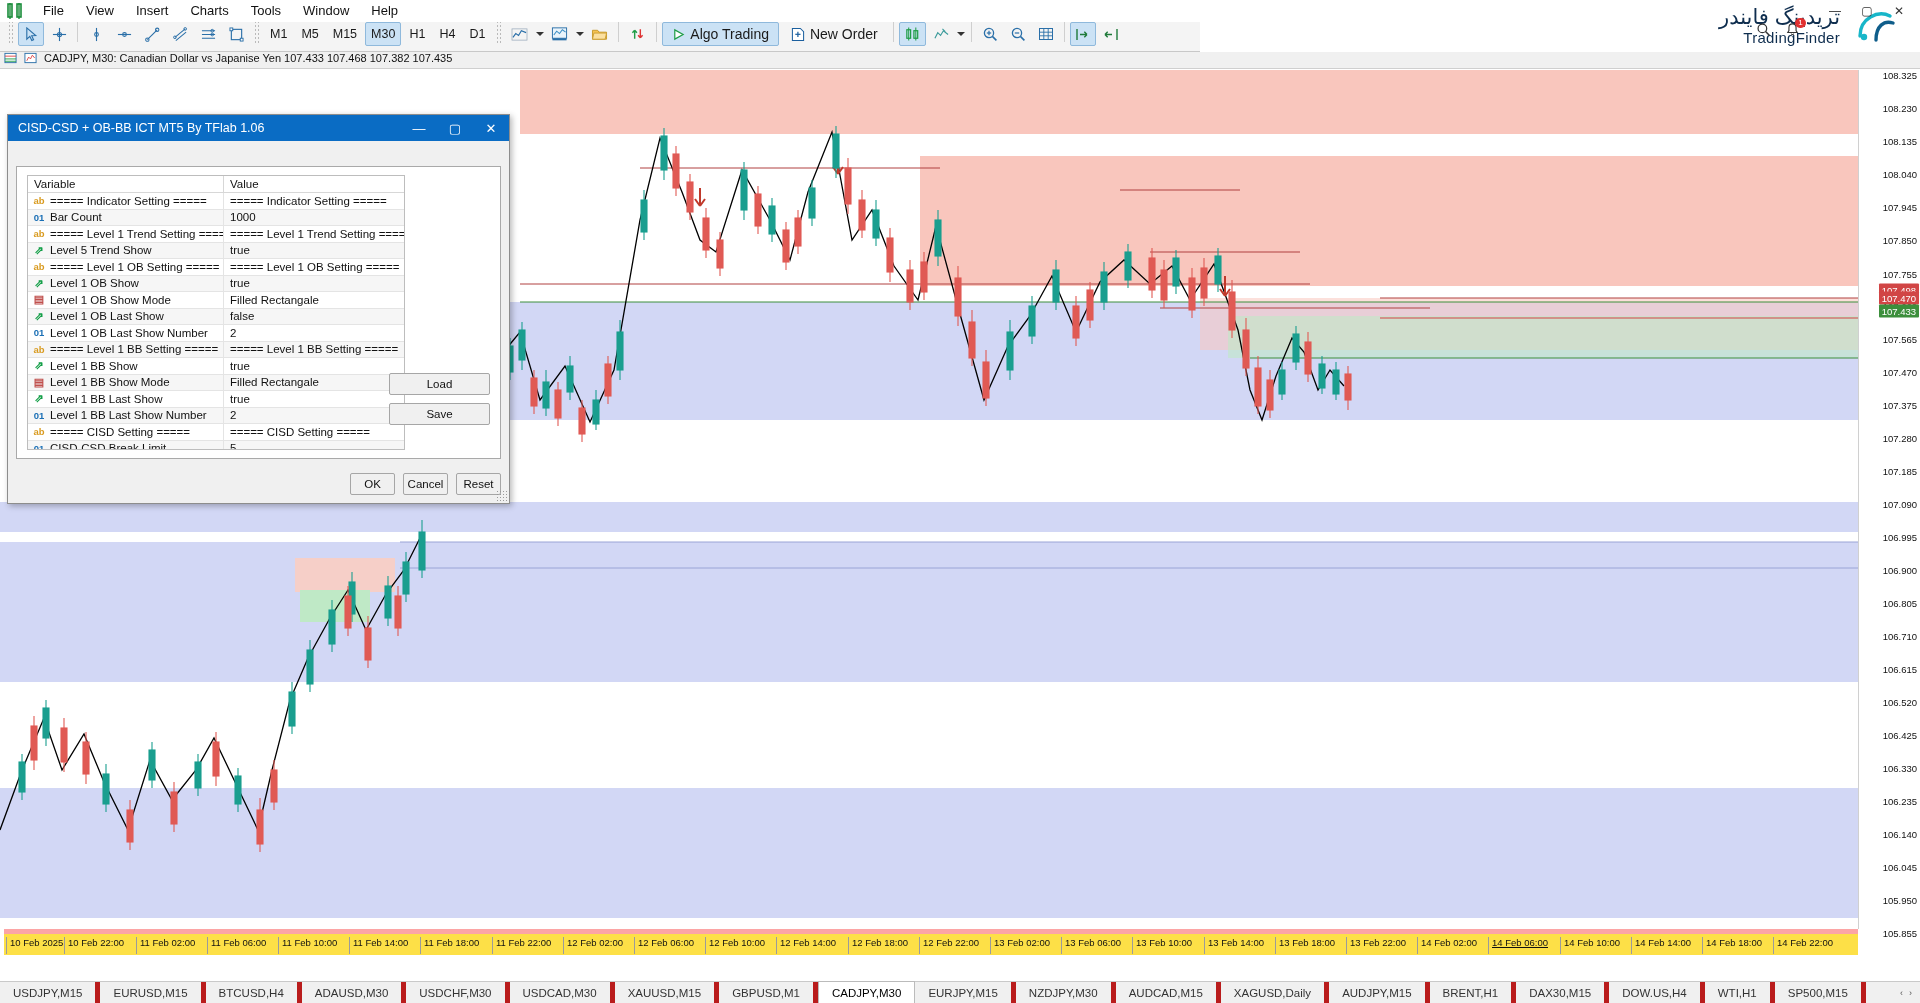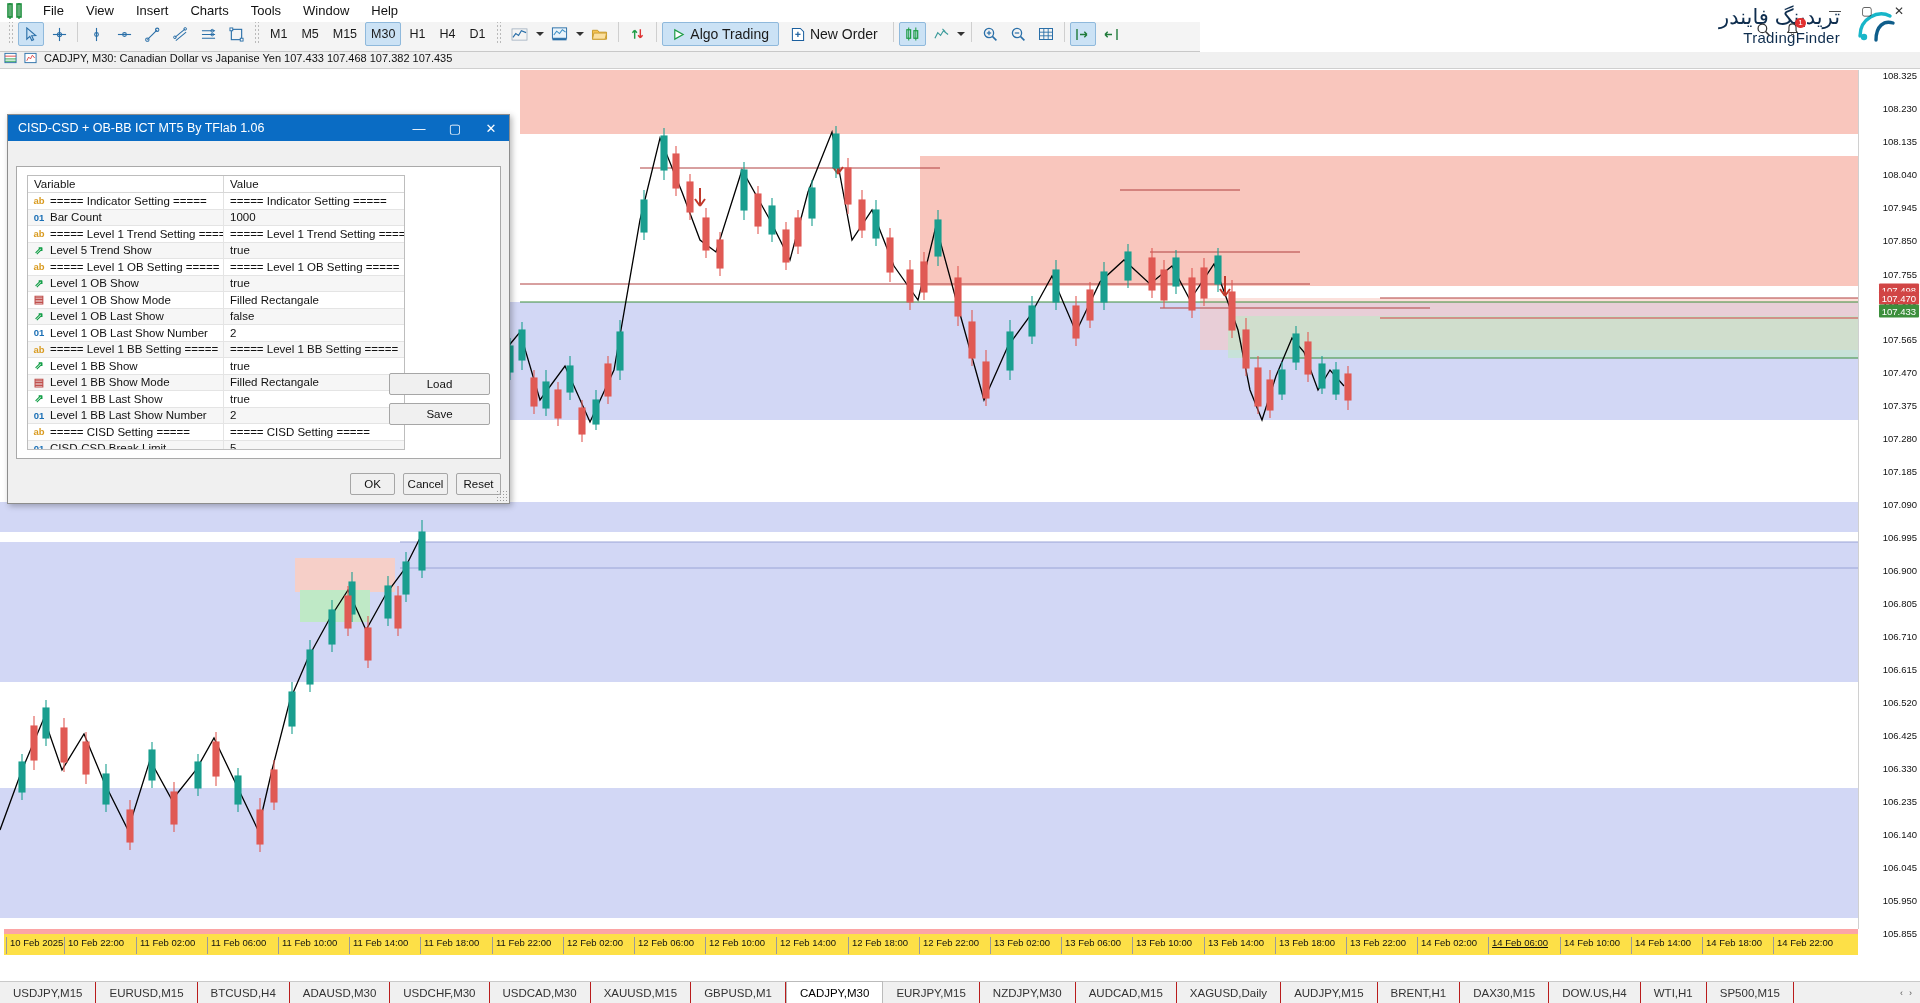--- a/index.html
+++ b/index.html
@@ -84,21 +84,21 @@
   .time-tick { position:absolute; top:3px; font-size:9.5px; color:#111; white-space:nowrap;
      border-left:1px solid #9b9b9b; padding-left:3px; height:17px;}
 
   
   .bottombar {
     position:absolute; left:0; right:0; bottom:0; height:22px; background:#f0f0f0;
     border-top:1px solid #c9c9c9; display:flex; align-items:stretch; font-size:11.5px;
   }
   .symtab {
     display:flex; align-items:center; padding:0 13px; color:#333; cursor:default;
-    border-right:1px solid #b91c1c; white-space:nowrap;
+    border-right:5px solid #b91c1c; white-space:nowrap;
   }
   .symtab.active { background:#ffffff; color:#000; font-weight:normal;
       border-top:1px solid #bbb; border-left:1px solid #bbb; border-right:1px solid #bbb; margin-top:-1px;}
   .bb-scroll { margin-left:auto; display:flex; align-items:center; gap:6px; padding:0 8px; color:#555; font-size:9px;}
 
   
   .dialog {
     position:absolute; left:7px; top:114px; width:503px; height:390px;
     background:#f0f0f0; border:1px solid #8d8d8d; box-shadow:2px 2px 6px rgba(0,0,0,.28);
     display:flex; flex-direction:column;

